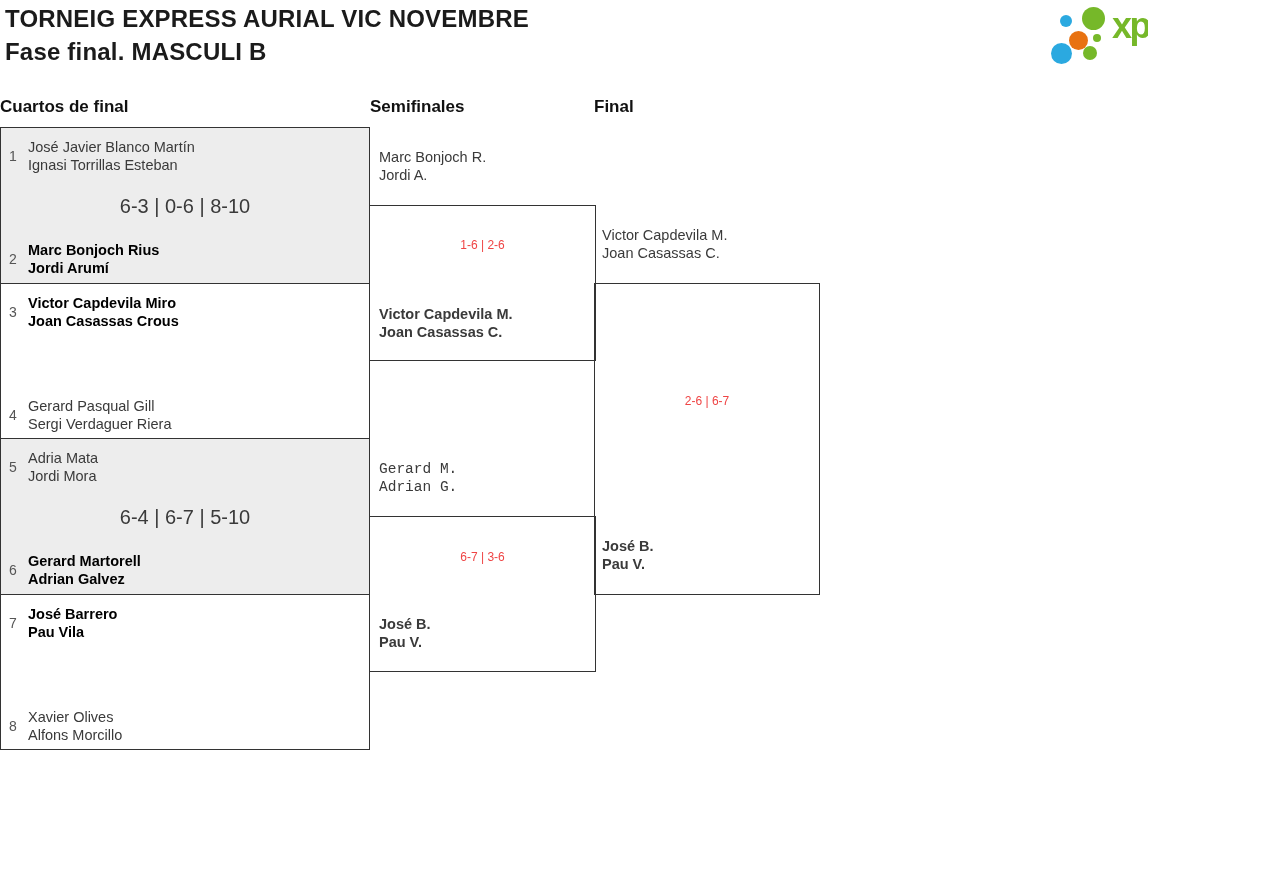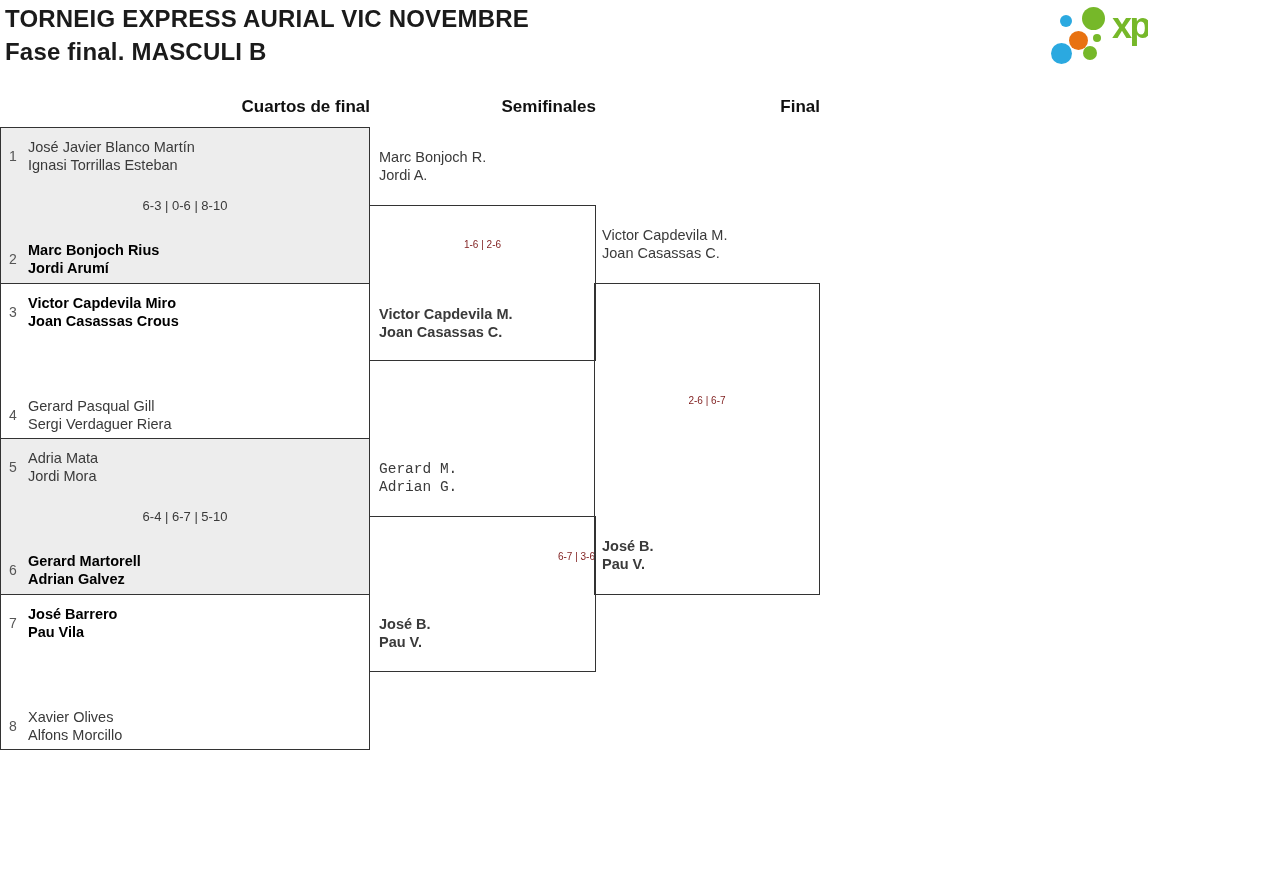--- a/index.html
+++ b/index.html
@@ -12,21 +12,21 @@
   
   .title { position:absolute; left:5px; top:2px; font-size:24px; font-weight:700;
            color:#1b1b1b; line-height:33px; letter-spacing:0.2px; }
 
   .logo-dot { position:absolute; border-radius:50%; }
   .logo-text { position:absolute; left:1112px; top:8px; font-size:36px; font-weight:700;
                color:#76b829; letter-spacing:-2.5px; line-height:1; }
 
   
   .round-label { position:absolute; top:96px; height:22px; font-size:17px; font-weight:700;
-                 color:#111; text-align:right; line-height:22px; }
+                 color:#111; text-align:left; line-height:22px; }
   .round-qf    { left:0;     width:370px; }
   .round-sf    { left:370px; width:226px; }
   .round-final { left:594px; width:226px; }
 
   
   .qf-col { position:absolute; left:0; top:127px; width:370px; height:623px;
             border:1.5px solid #333; box-sizing:border-box;
             display:flex; flex-direction:column; }
   .qf-match { position:relative; flex:1; background:#ffffff; }
   .qf-match + .qf-match { border-top:1.5px solid #333; }
@@ -36,30 +36,30 @@
           line-height:18px; }
   .seed-top { top:19px; }
   .seed-bottom { top:122px; }
 
   .team { position:absolute; left:27px; font-size:14.5px; line-height:18px; color:#3a3a3a; }
   .team-top { top:10px; }
   .team-bottom { top:113px; }
   .winner { font-weight:700; color:#000; }
 
   .score { position:absolute; left:0; right:0; top:69px; text-align:center;
-           font-size:13px; color:#3a3a3a; line-height:18px; }
+           font-size:20px; color:#3a3a3a; line-height:18px; }
 
   
   .bracket-box { position:absolute; border:1.5px solid #333; box-sizing:border-box; }
   .sf1-box   { left:368.5px; top:205px; width:227px;   height:156px; }
   .sf2-box   { left:368.5px; top:516px; width:227px;   height:156px; }
   .final-box { left:594px;   top:283px; width:225.5px; height:311.5px; }
 
   .adv-team { position:absolute; font-size:14.5px; line-height:18px; color:#3a3a3a; }
-  .adv-score { position:absolute; text-align:center; font-size:10px; color:#7f1d1d;
+  .adv-score { position:absolute; text-align:center; font-size:12px; color:#ef4444;
                line-height:18px; }
 </style>
 </head>
 <body>
 
 <div class="page">
 
   <div class="title">
     <div>TORNEIG EXPRESS AURIAL VIC NOVEMBRE</div>
     <div>Fase final. MASCULI B</div>
@@ -146,21 +146,21 @@
   <div class="adv-team winner" style="left:379px; top:305px;">
     <div>Victor Capdevila M.</div>
     <div>Joan Casassas C.</div>
   </div>
 
   <div class="bracket-box sf2-box"></div>
   <div class="adv-team" style="left:379px; top:460px;font-family:Liberation Mono, monospace;">
     <div>Gerard M.</div>
     <div>Adrian G.</div>
   </div>
-  <div class="adv-score" style="left:370px; width:225px; top:548px;text-align:right;">6-7 | 3-6</div>
+  <div class="adv-score" style="left:370px; width:225px; top:548px;">6-7 | 3-6</div>
   <div class="adv-team winner" style="left:379px; top:615px;">
     <div>José B.</div>
     <div>Pau V.</div>
   </div>
 
   <div class="bracket-box final-box"></div>
   <div class="adv-team" style="left:602px; top:226px;">
     <div>Victor Capdevila M.</div>
     <div>Joan Casassas C.</div>
   </div>

